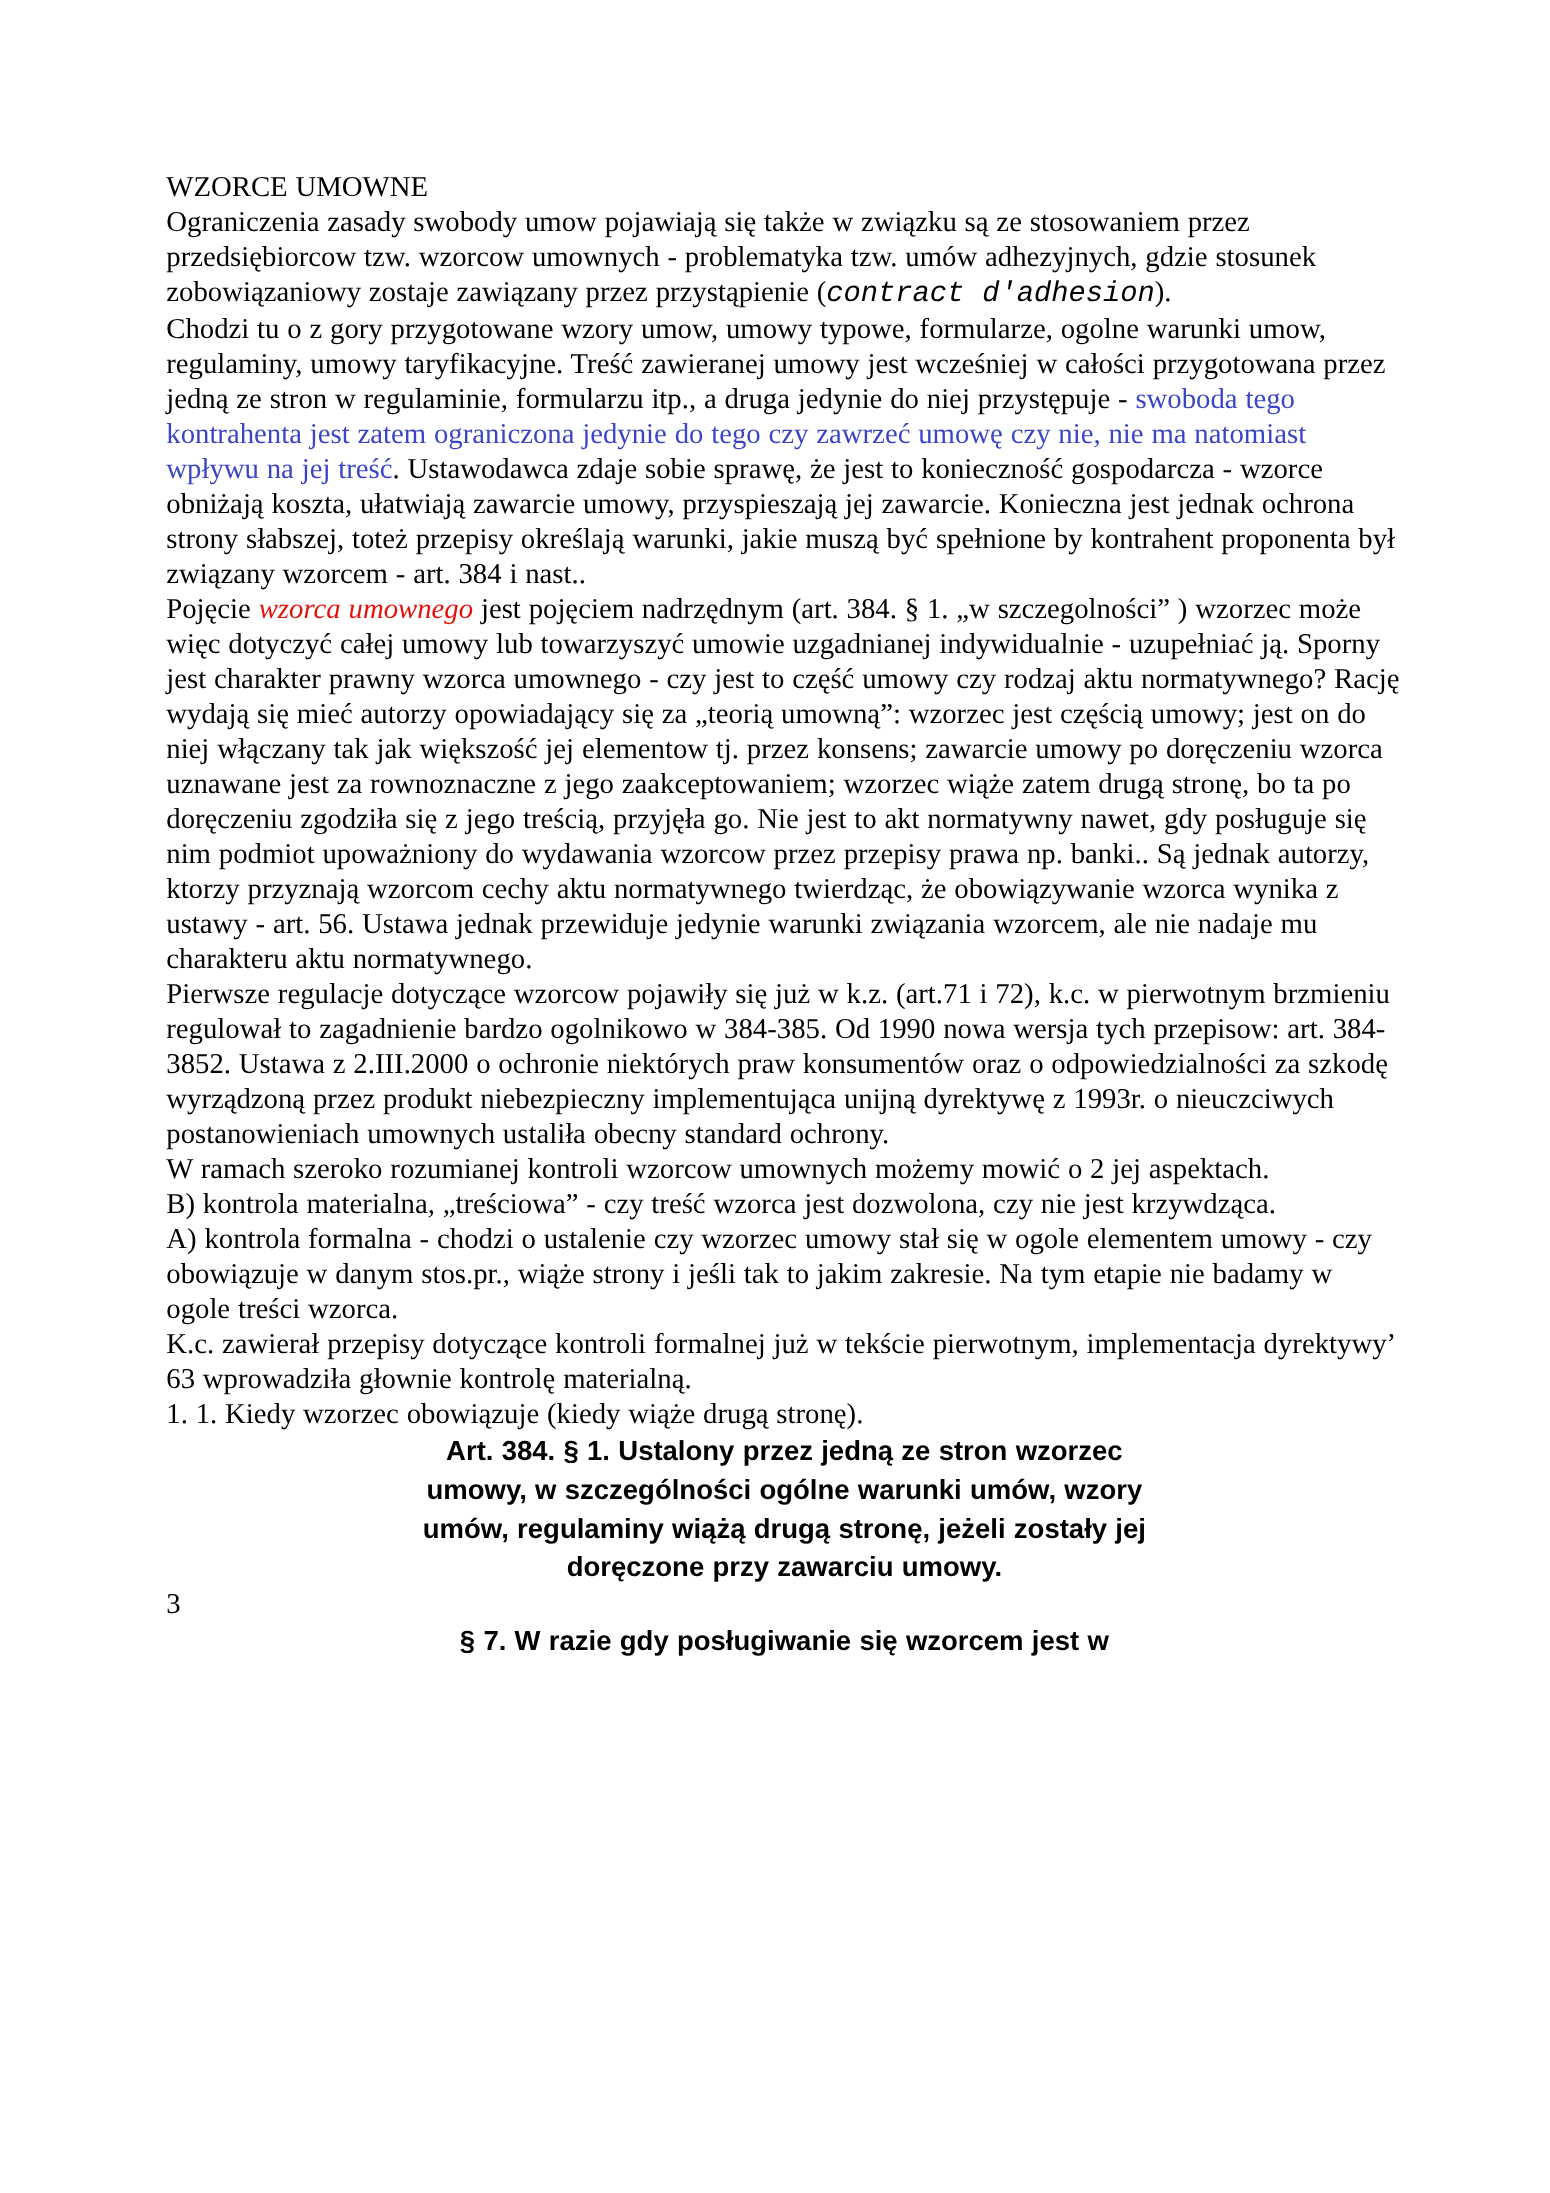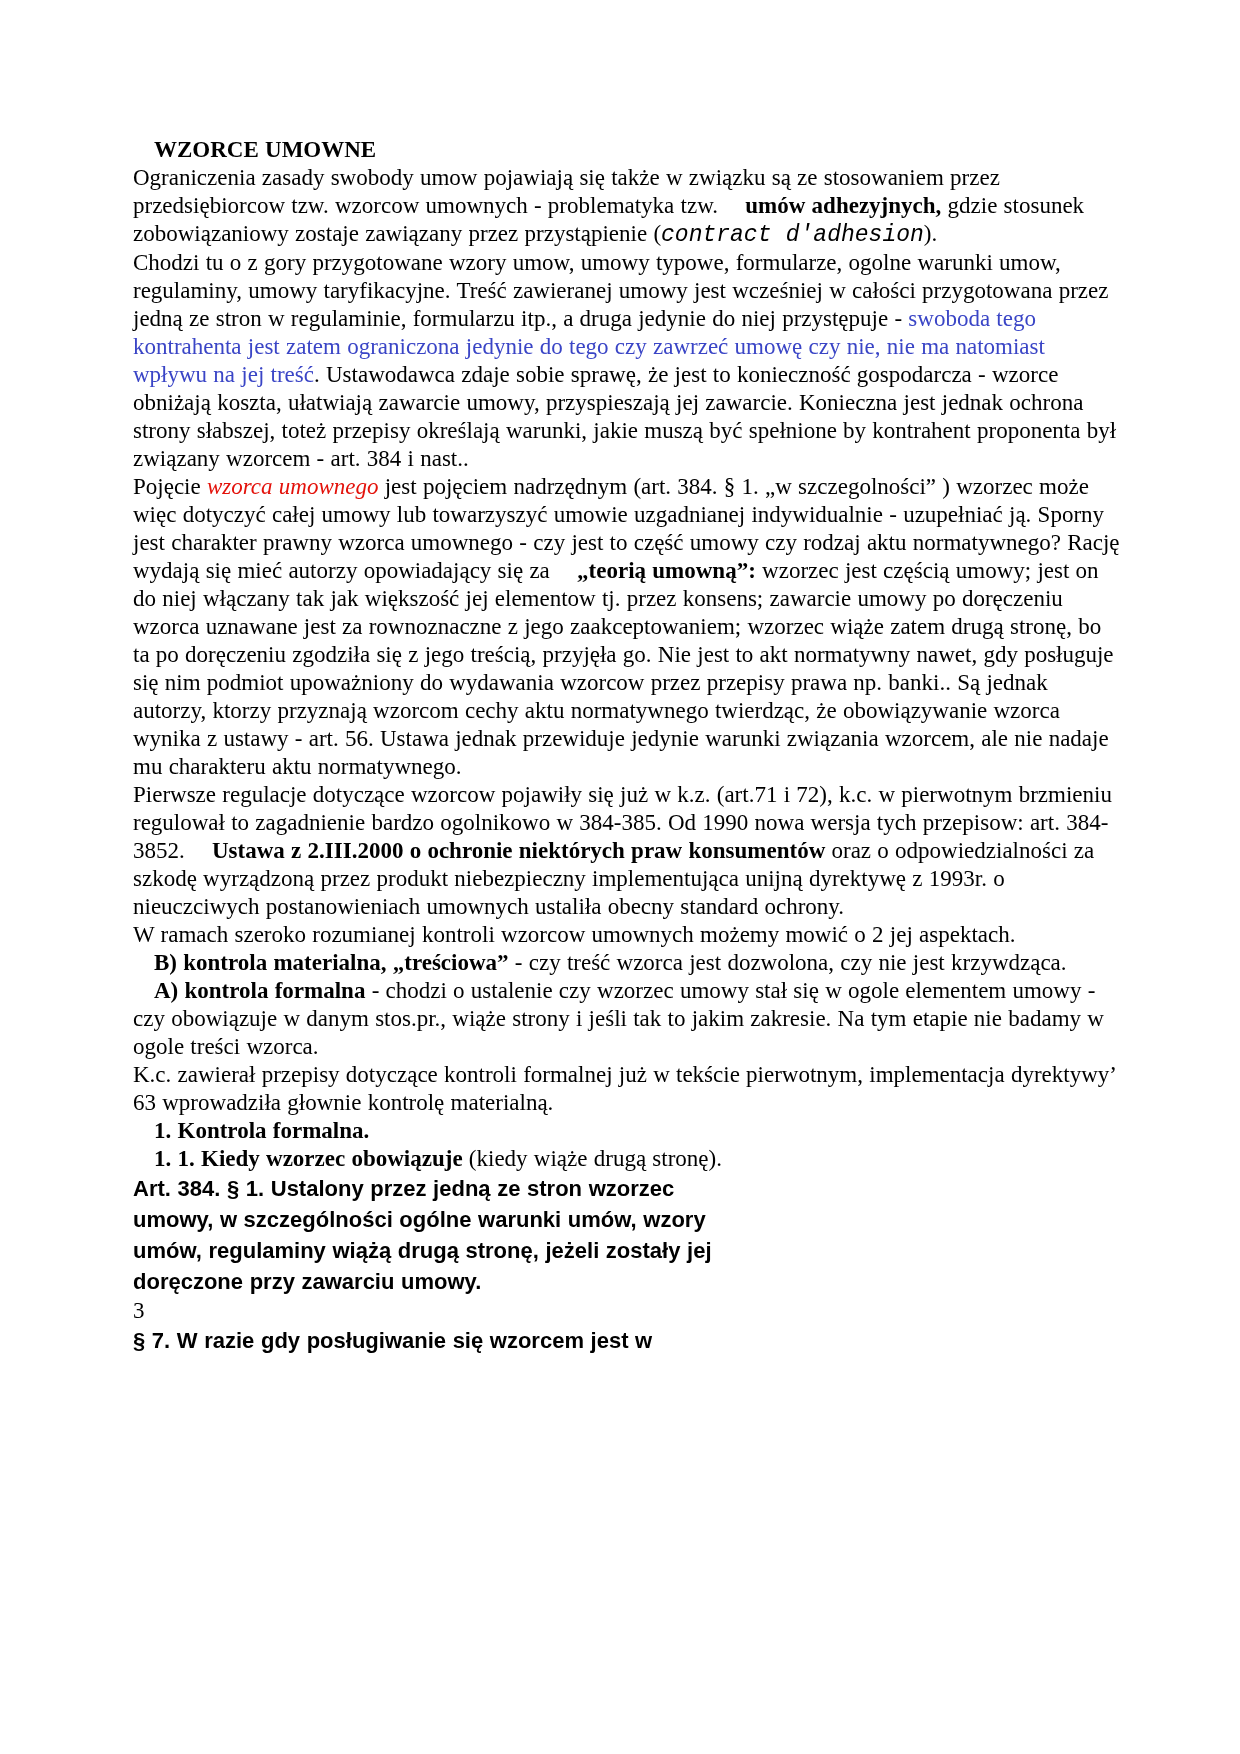--- a/index.html
+++ b/index.html
@@ -24,43 +24,43 @@
       line-height: 28px;
       text-align: left;
       word-spacing: 0.5px;
     }
     .para.sans-block {
       font-family: "Liberation Sans", sans-serif;
       font-weight: bold;
       font-size: 22px;
       line-height: 31px;
       white-space: pre-line;
+      text-align: center;
     }
     .run { }
-    .run.bold { font-weight: bold; margin-left: 21px; }
+    .run.bold { font-weight: normal; }
     .run.italic { font-style: italic; }
     .run.sans { font-family: Liberation Mono, monospace; }
     .run.c-blue { color: var(--c-blue, #3a45c6); }
     .run.c-red { color: var(--c-red, #e3120b); font-style: italic; }
   </style>
 </head>
 <body>
 
 <div class="page">
   <div class="content">
       <p class="para"><span class="run bold">WZORCE UMOWNE</span></p>
       <p class="para"><span class="run">Ograniczenia zasady swobody umow pojawiają się także w związku są ze stosowaniem przez przedsiębiorcow tzw. wzorcow umownych - problematyka tzw. </span><span class="run bold">umów adhezyjnych,</span><span class="run"> gdzie stosunek zobowiązaniowy zostaje zawiązany przez przystąpienie (</span><span class="run italic sans">contract d'adhesion</span><span class="run">).</span></p>
       <p class="para"><span class="run">Chodzi tu o z gory przygotowane wzory umow, umowy typowe, formularze, ogolne warunki umow, regulaminy, umowy taryfikacyjne. Treść zawieranej umowy jest wcześniej w całości przygotowana przez jedną ze stron w regulaminie, formularzu itp., a druga jedynie do niej przystępuje - </span><span class="run c-blue">swoboda tego kontrahenta jest zatem ograniczona jedynie do tego czy zawrzeć umowę czy nie, nie ma natomiast wpływu na jej treść</span><span class="run">. Ustawodawca zdaje sobie sprawę, że jest to konieczność gospodarcza - wzorce obniżają koszta, ułatwiają zawarcie umowy, przyspieszają jej zawarcie. Konieczna jest jednak ochrona strony słabszej, toteż przepisy określają warunki, jakie muszą być spełnione by kontrahent proponenta był związany wzorcem - art. 384 i nast..</span></p>
       <p class="para"><span class="run">Pojęcie </span><span class="run c-red">wzorca umownego</span><span class="run"> jest pojęciem nadrzędnym (art. 384. § 1. „w szczegolności” ) wzorzec może więc dotyczyć całej umowy lub towarzyszyć umowie uzgadnianej indywidualnie - uzupełniać ją. Sporny jest charakter prawny wzorca umownego - czy jest to część umowy czy rodzaj aktu normatywnego? Rację wydają się mieć autorzy opowiadający się za </span><span class="run bold">„teorią umowną”:</span><span class="run"> wzorzec jest częścią umowy; jest on do niej włączany tak jak większość jej elementow tj. przez konsens; zawarcie umowy po doręczeniu wzorca uznawane jest za rownoznaczne z jego zaakceptowaniem; wzorzec wiąże zatem drugą stronę, bo ta po doręczeniu zgodziła się z jego treścią, przyjęła go. Nie jest to akt normatywny nawet, gdy posługuje się nim podmiot upoważniony do wydawania wzorcow przez przepisy prawa np. banki.. Są jednak autorzy, ktorzy przyznają wzorcom cechy aktu normatywnego twierdząc, że obowiązywanie wzorca wynika z ustawy - art. 56. Ustawa jednak przewiduje jedynie warunki związania wzorcem, ale nie nadaje mu charakteru aktu normatywnego.</span></p>
       <p class="para"><span class="run">Pierwsze regulacje dotyczące wzorcow pojawiły się już w k.z. (art.71 i 72), k.c. w pierwotnym brzmieniu regulował to zagadnienie bardzo ogolnikowo w 384-385. Od 1990 nowa wersja tych przepisow: art. 384-3852. </span><span class="run bold">Ustawa z 2.III.2000 o ochronie niektórych praw konsumentów</span><span class="run"> oraz o odpowiedzialności za szkodę wyrządzoną przez produkt niebezpieczny implementująca unijną dyrektywę z 1993r. o nieuczciwych postanowieniach umownych ustaliła obecny standard ochrony.</span></p>
       <p class="para"><span class="run">W ramach szeroko rozumianej kontroli wzorcow umownych możemy mowić o 2 jej aspektach.</span></p>
       <p class="para"><span class="run bold">B) kontrola materialna, „treściowa”</span><span class="run"> - czy treść wzorca jest dozwolona, czy nie jest krzywdząca.</span></p>
       <p class="para"><span class="run bold">A) kontrola formalna</span><span class="run"> - chodzi o ustalenie czy wzorzec umowy stał się w ogole elementem umowy - czy obowiązuje w danym stos.pr., wiąże strony i jeśli tak to jakim zakresie. Na tym etapie nie badamy w ogole treści wzorca.</span></p>
       <p class="para"><span class="run">K.c. zawierał przepisy dotyczące kontroli formalnej już w tekście pierwotnym, implementacja dyrektywy’ 63 wprowadziła głownie kontrolę materialną.</span></p>
-      <p class="para"><span class="run bold">1. Kontrola formalna.</span></p>
       <p class="para"><span class="run bold">1. 1. Kiedy wzorzec obowiązuje</span><span class="run"> (kiedy wiąże drugą stronę).</span></p>
       <p class="para sans-block"><span class="run">Art. 384. § 1. Ustalony przez jedną ze stron wzorzec
 umowy, w szczególności ogólne warunki umów, wzory
 umów, regulaminy wiążą drugą stronę, jeżeli zostały jej
 doręczone przy zawarciu umowy.</span></p>
       <p class="para"><span class="run">3</span></p>
       <p class="para sans-block"><span class="run">§ 7. W razie gdy posługiwanie się wzorcem jest w</span></p>
     </div>
 </div>
 

